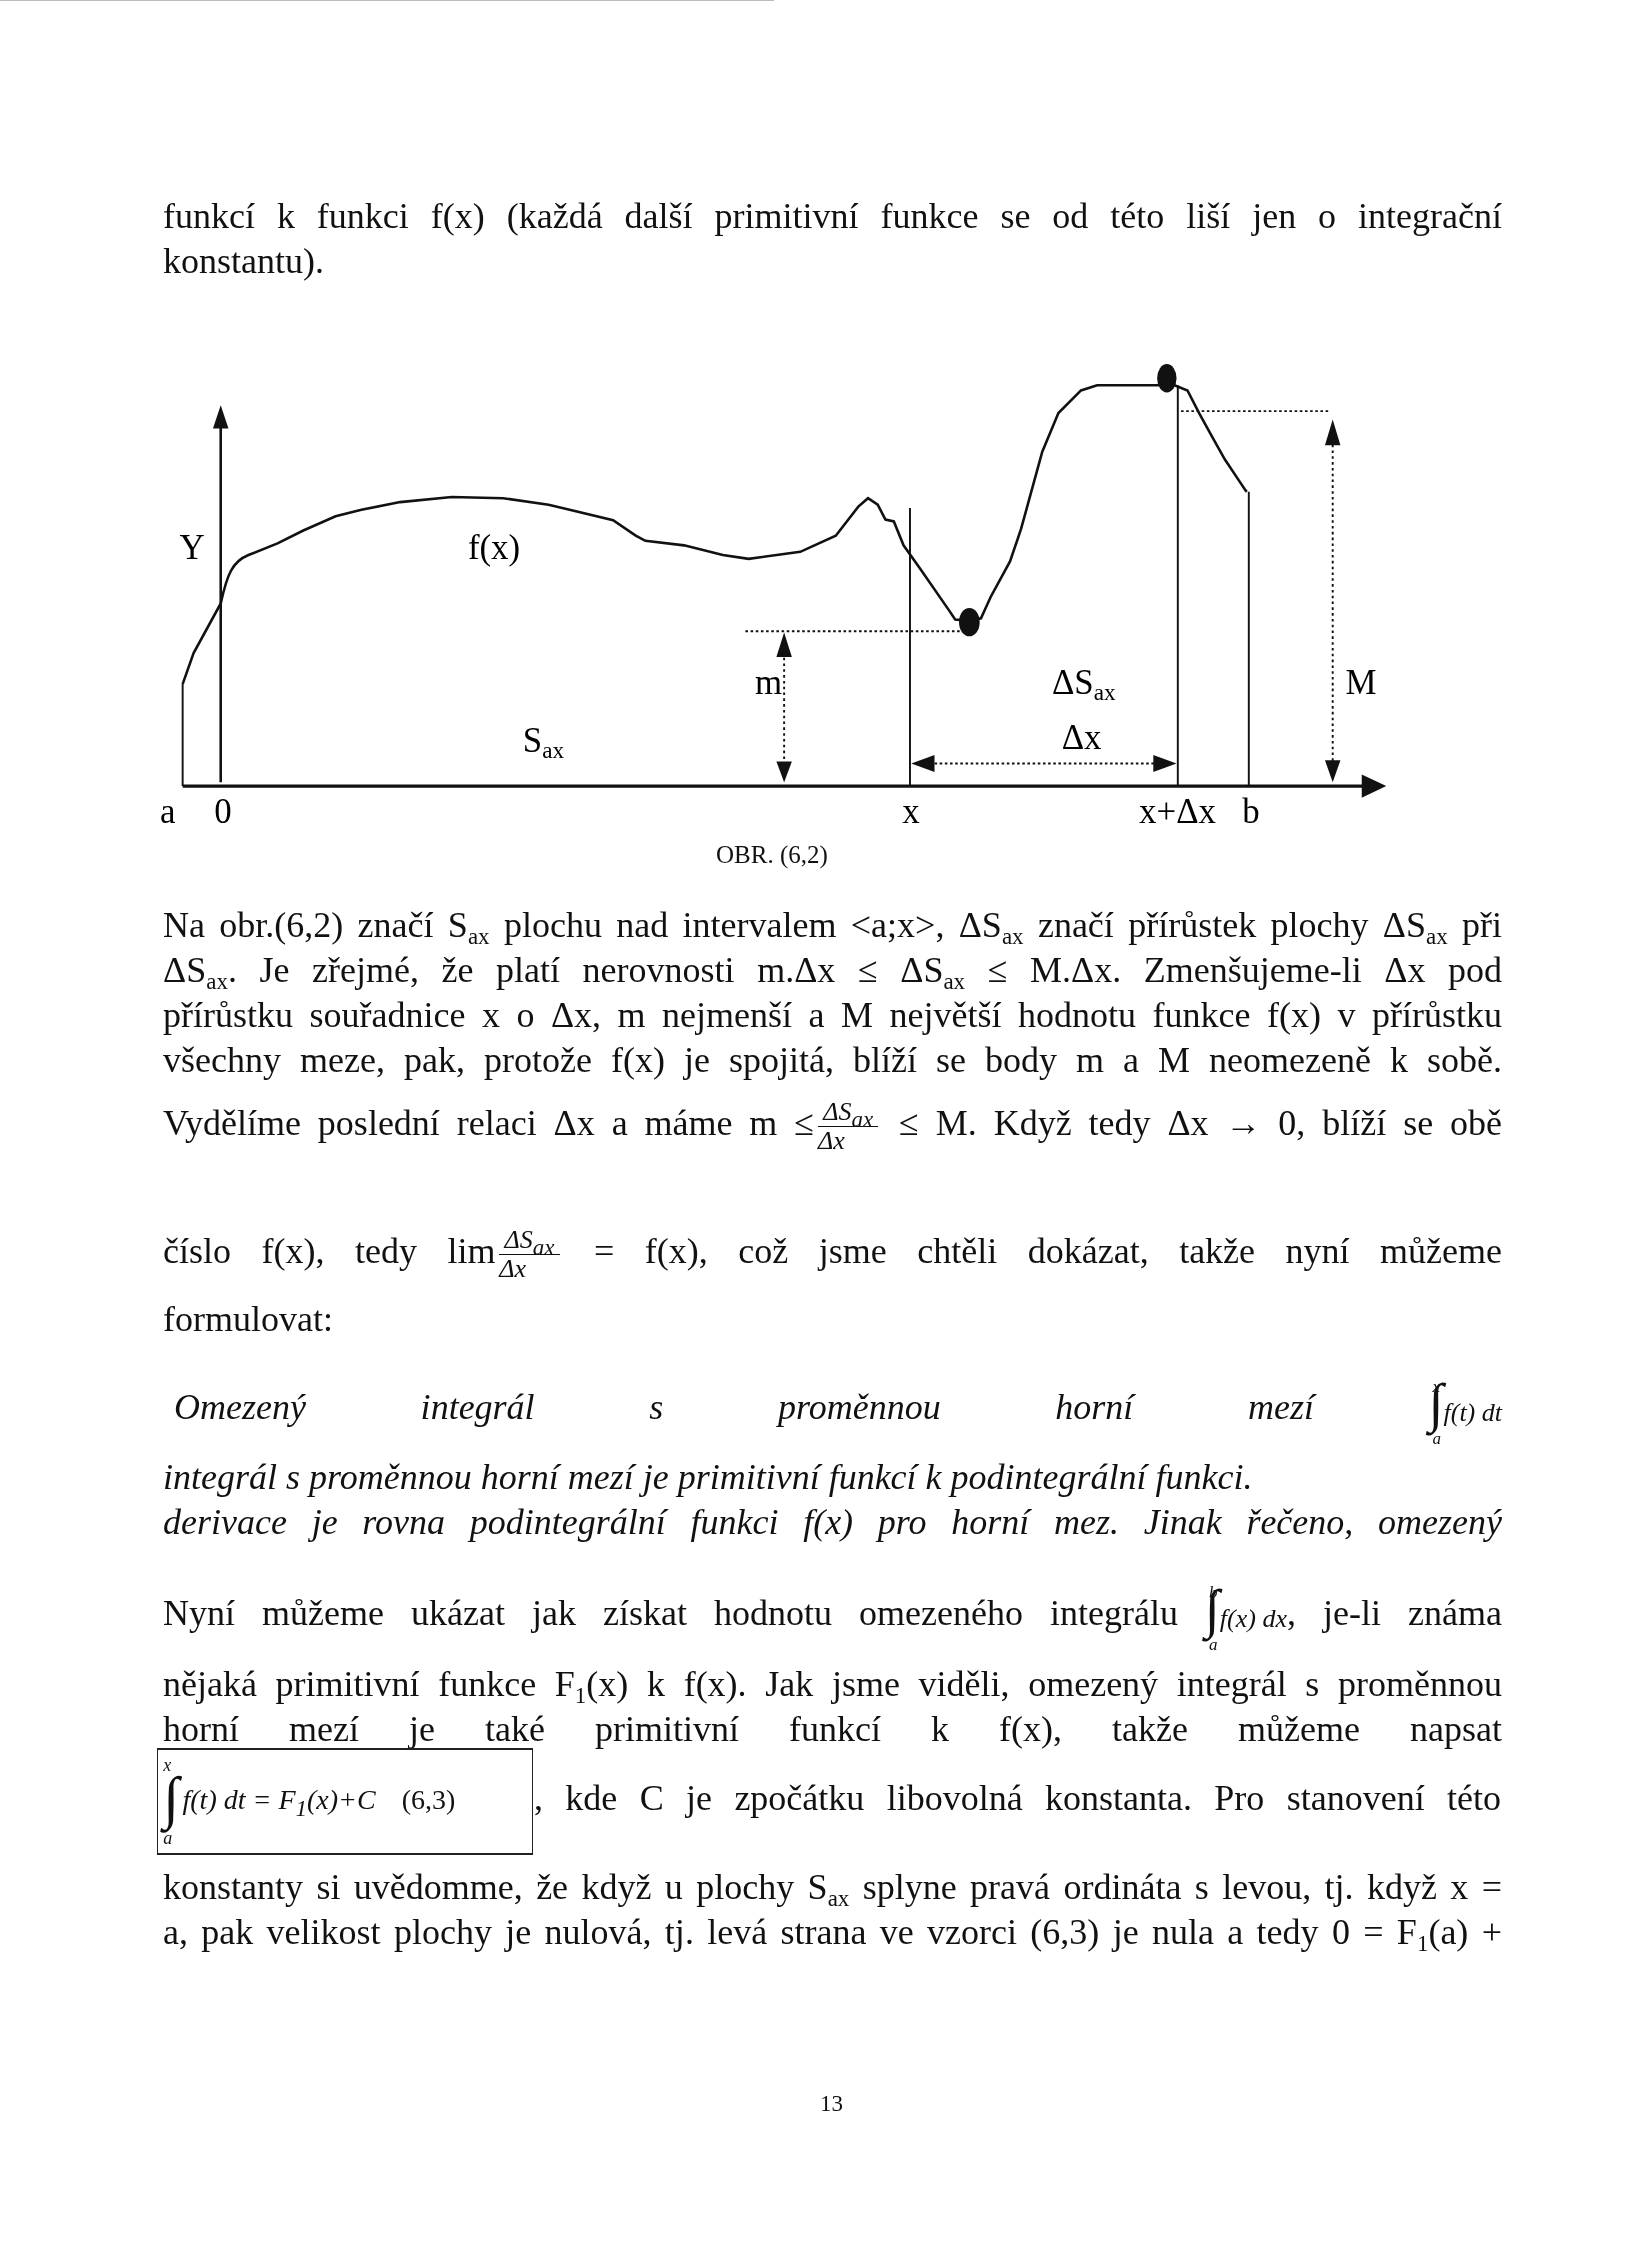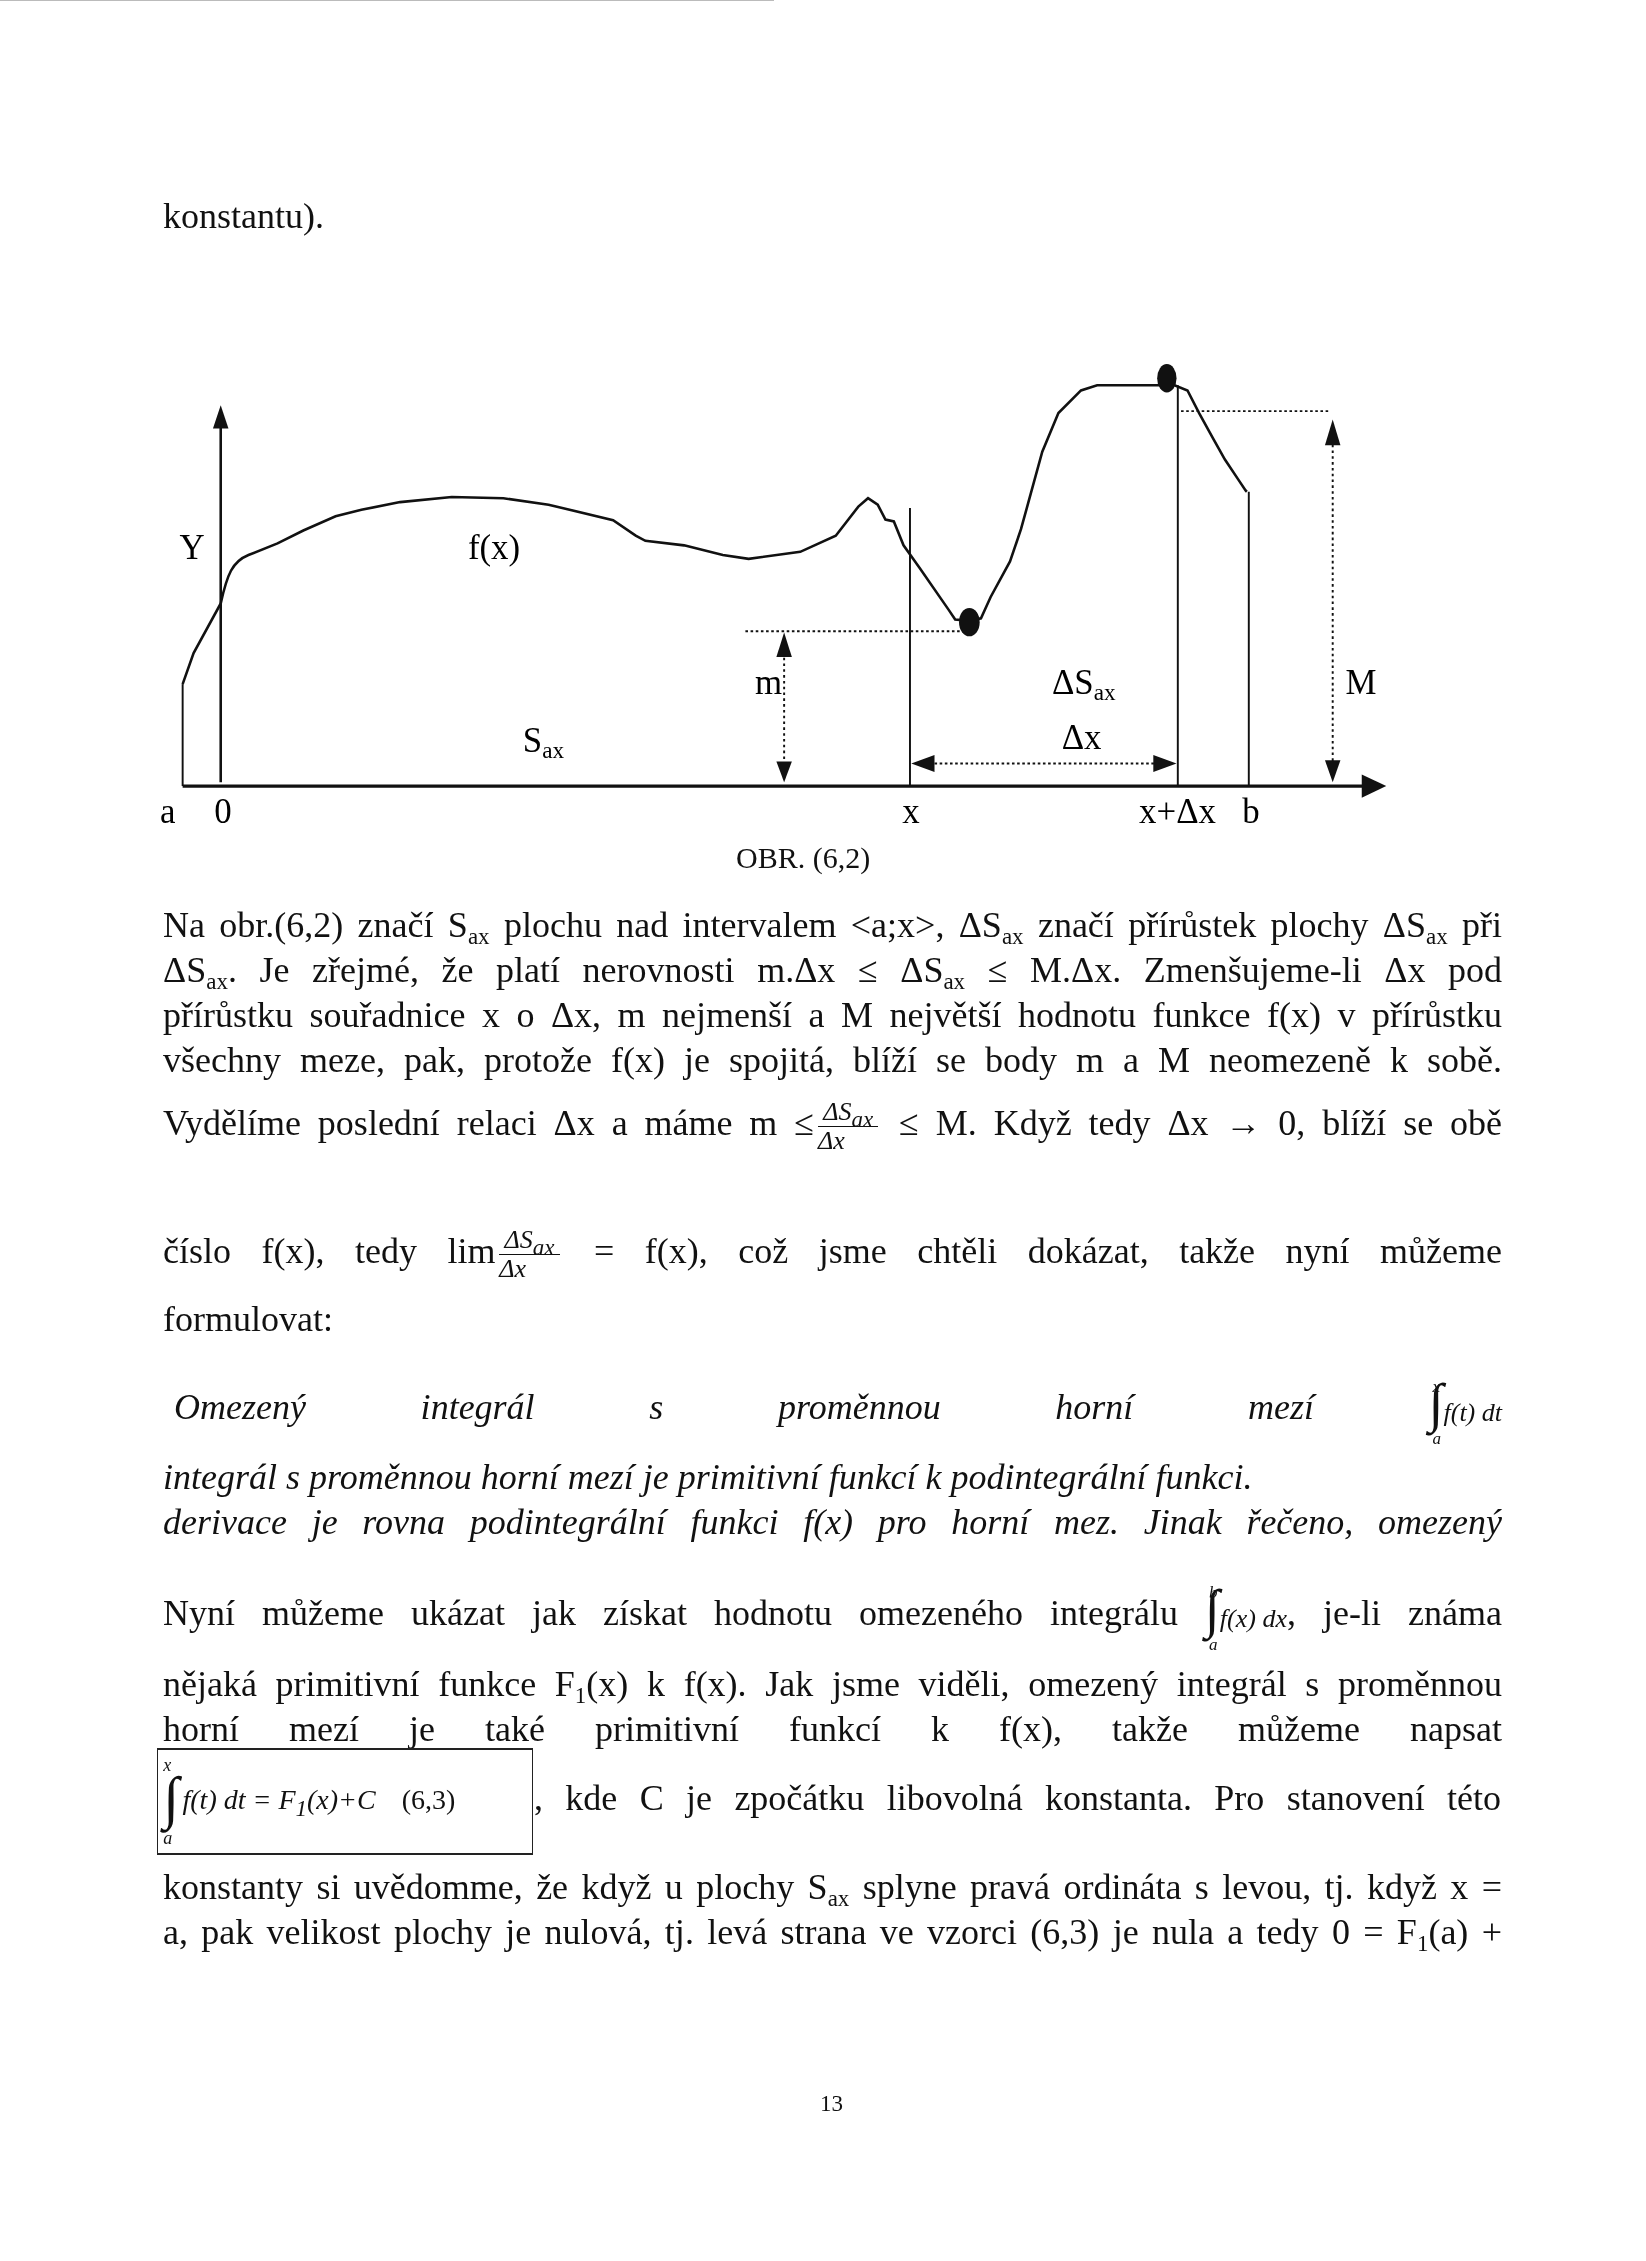--- a/index.html
+++ b/index.html
@@ -19,40 +19,41 @@
     .it { font-style: italic; }
     sub { font-size: 23px; vertical-align: -6.5px; line-height: 0; }
     .frac { display: inline-block; vertical-align: middle; text-align: center; font-size: 26px; line-height: 28px; margin: 0 3.9px; }
     .frac .num { display: block; border-bottom: 1.9px solid #111; padding: 0 5.2px; font-style: italic; }
     .frac .den { display: block; font-style: italic; }
     .int { display: inline-block; vertical-align: middle; position: relative; font-style: italic; font-size: 26px; }
     .int .sign { font-size: 54px; line-height: 54px; font-style: normal; }
     .int .up { position: absolute; left: 3.9px; top: -22px; font-size: 17px; }
     .int .lo { position: absolute; left: 3.9px; bottom: -26px; font-size: 17px; }
     .figure { position: absolute; left: 0; top: 0; }
-    .caption { position: absolute; left: 736px; top: 841px; font-size: 30px; }
+    .caption { position: absolute; left: 716px; top: 841px; font-size: 25px; }
     .boxed {
       position: absolute; left: 157px; top: 1748px; width: 374px; height: 103px;
       border: 1.9px solid #222; border-top-width: 2.6px; border-bottom-width: 2.6px;
       font-size: 28px; font-style: italic;
     }
     .boxed .up { position: absolute; left: 5.2px; top: 5.2px; font-size: 18px; }
     .boxed .lo { position: absolute; left: 5.2px; bottom: 3.9px; font-size: 18px; }
     .boxed .sign { position: absolute; left: 5.2px; top: 19.4px; font-size: 58px; font-style: normal; line-height: 58px; }
     .boxed .expr { position: absolute; left: 24.5px; top: 34px; white-space: nowrap; }
     .boxed .eqno { font-style: normal; margin-left: 26px; }
     .pagenum { position: absolute; left: 820px; top: 2091px; font-size: 23px; }
   </style>
 </head>
 <body>
 
 <div class="page">
   <div class="topline"></div>
 
   <div class="p" style="top:194px;">
+    <span class="line">funkcí k funkci f(x) (každá další primitivní funkce se od této liší jen o integrační</span>
     <span class="line last">konstantu).</span>
   </div>
 
   <svg class="figure" width="1647" height="839" viewBox="0 0 2552 1300" xmlns="http://www.w3.org/2000/svg">
     <defs>
       <marker id="arrowhead" markerWidth="10" markerHeight="10" refX="5" refY="5" orient="auto">
         <path d="M0,0 L10,5 L0,10 z" fill="#111"></path>
       </marker>
     </defs>
 

